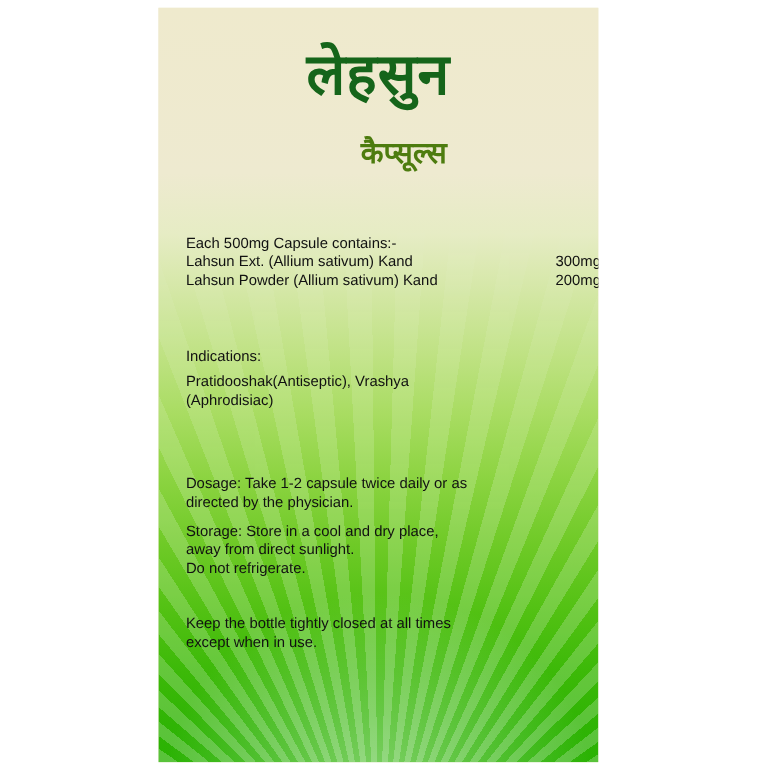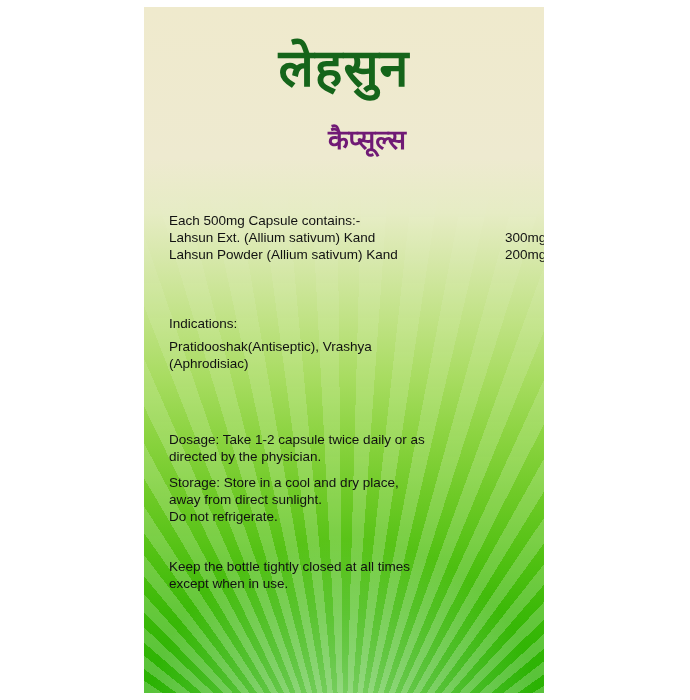--- a/index.html
+++ b/index.html
@@ -87,21 +87,21 @@
   }
   .title-sub {
     position: absolute;
     left: 0;
     right: 0;
     top: 118px;
     text-align: center;
     font-family: "DejaVu Sans", sans-serif;
     font-size: 27px;
     font-weight: bold;
-    color: #701a75;
+    color: #4d7c0f;
     line-height: 1.1;
     margin-left: 46px;
   }
 
   
   .block {
     position: absolute;
     left: 25px;
     color: #111111;
     font-size: 13.5px;

